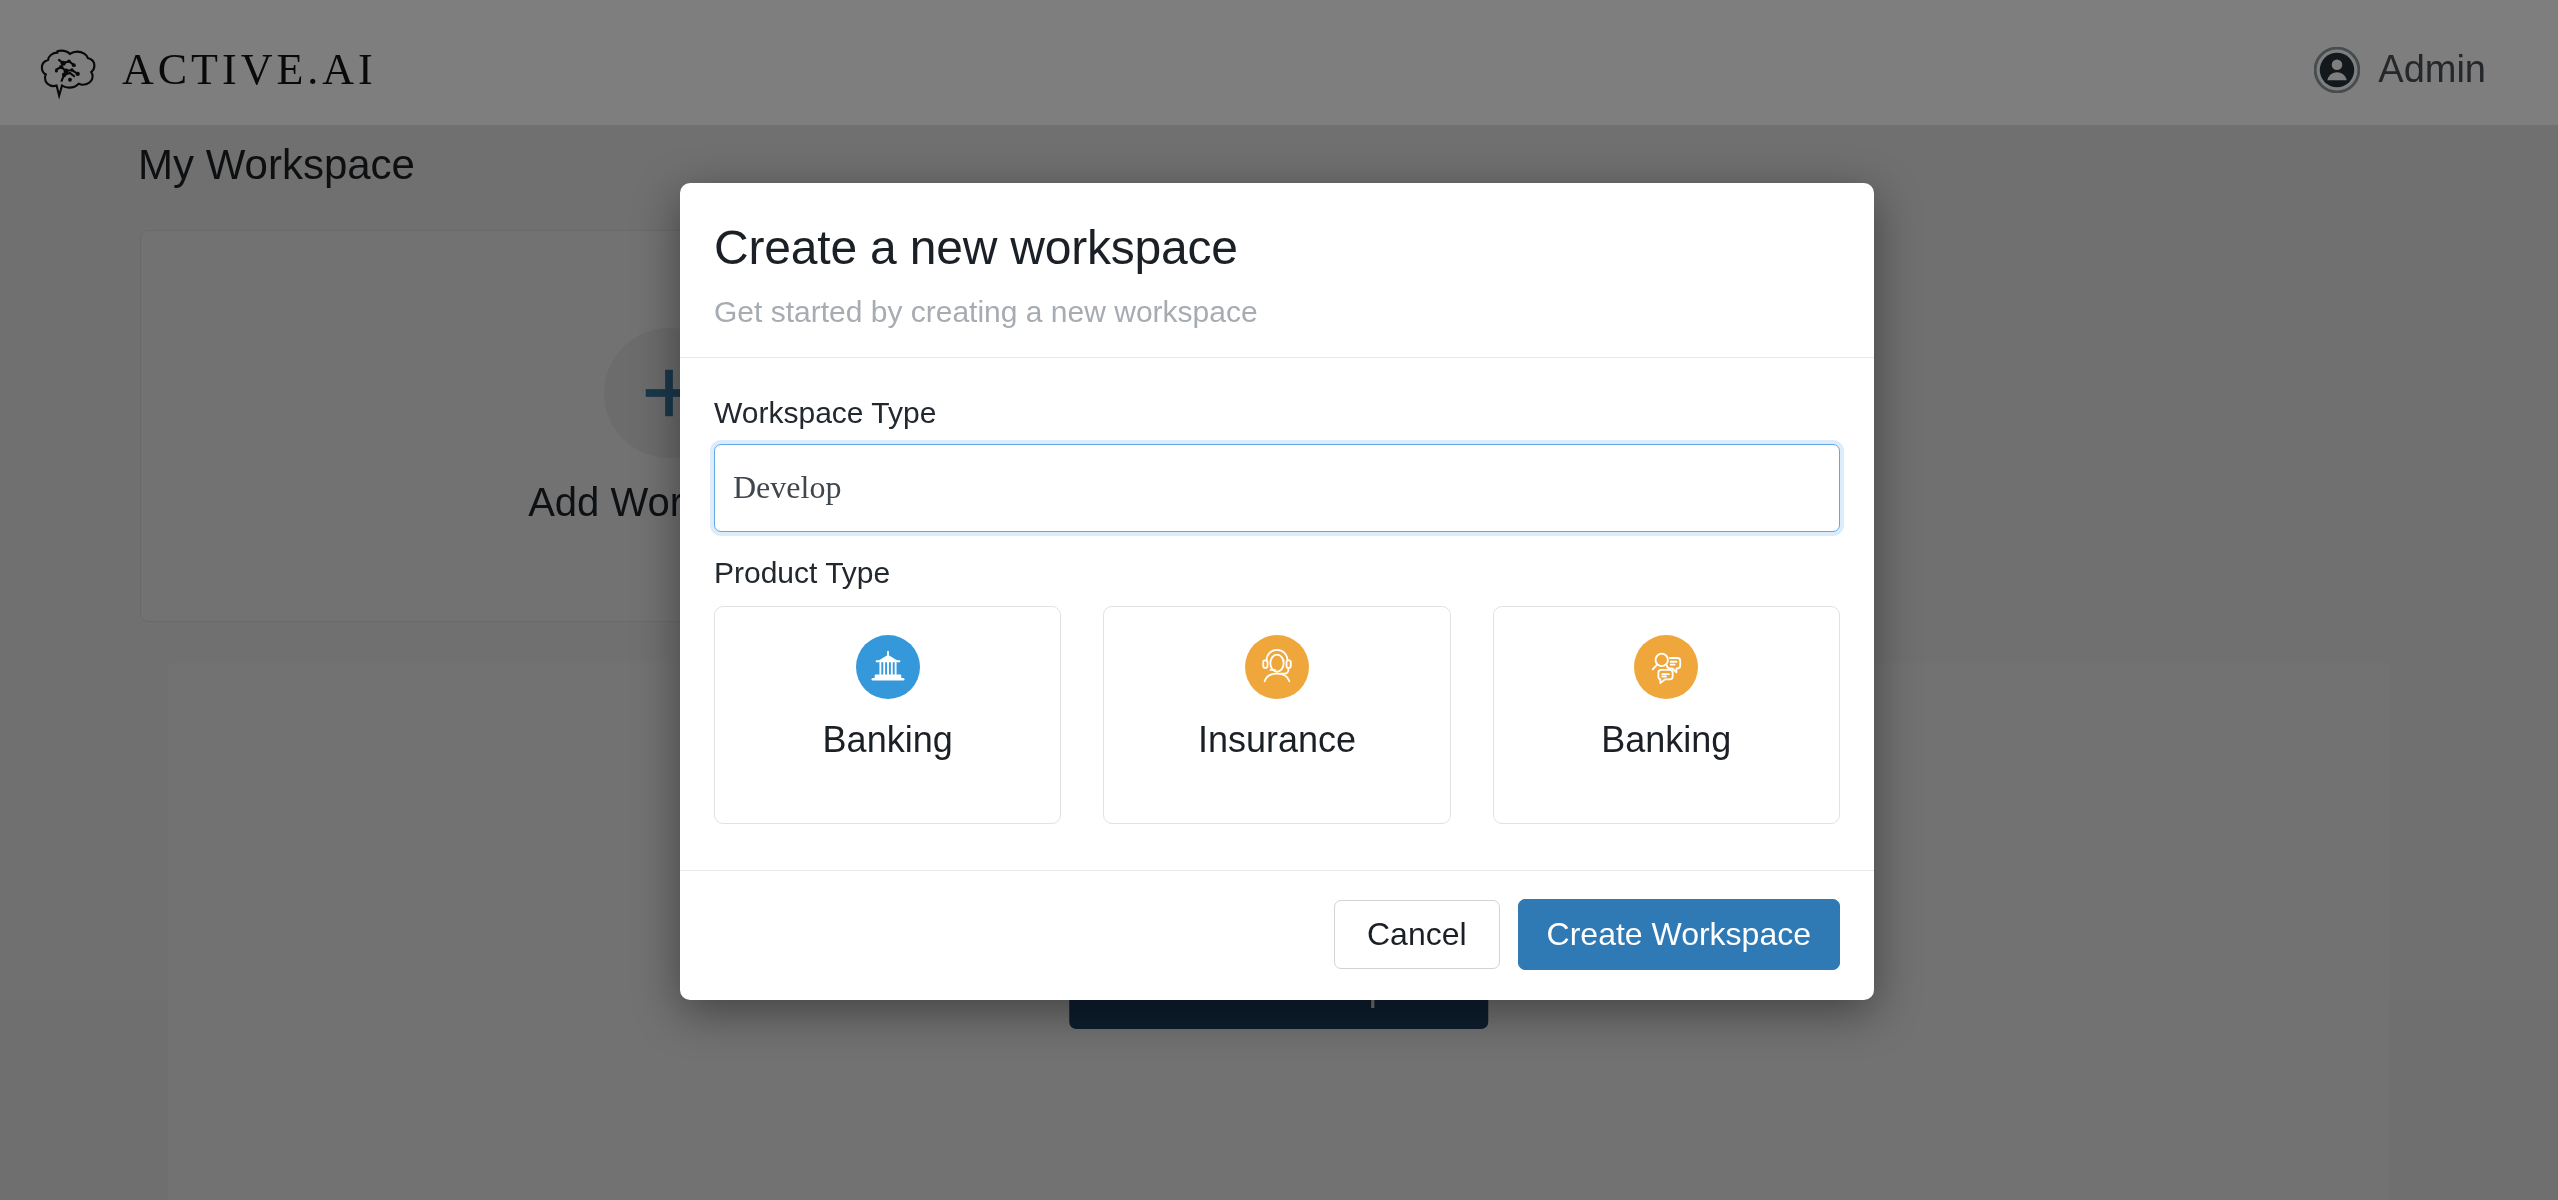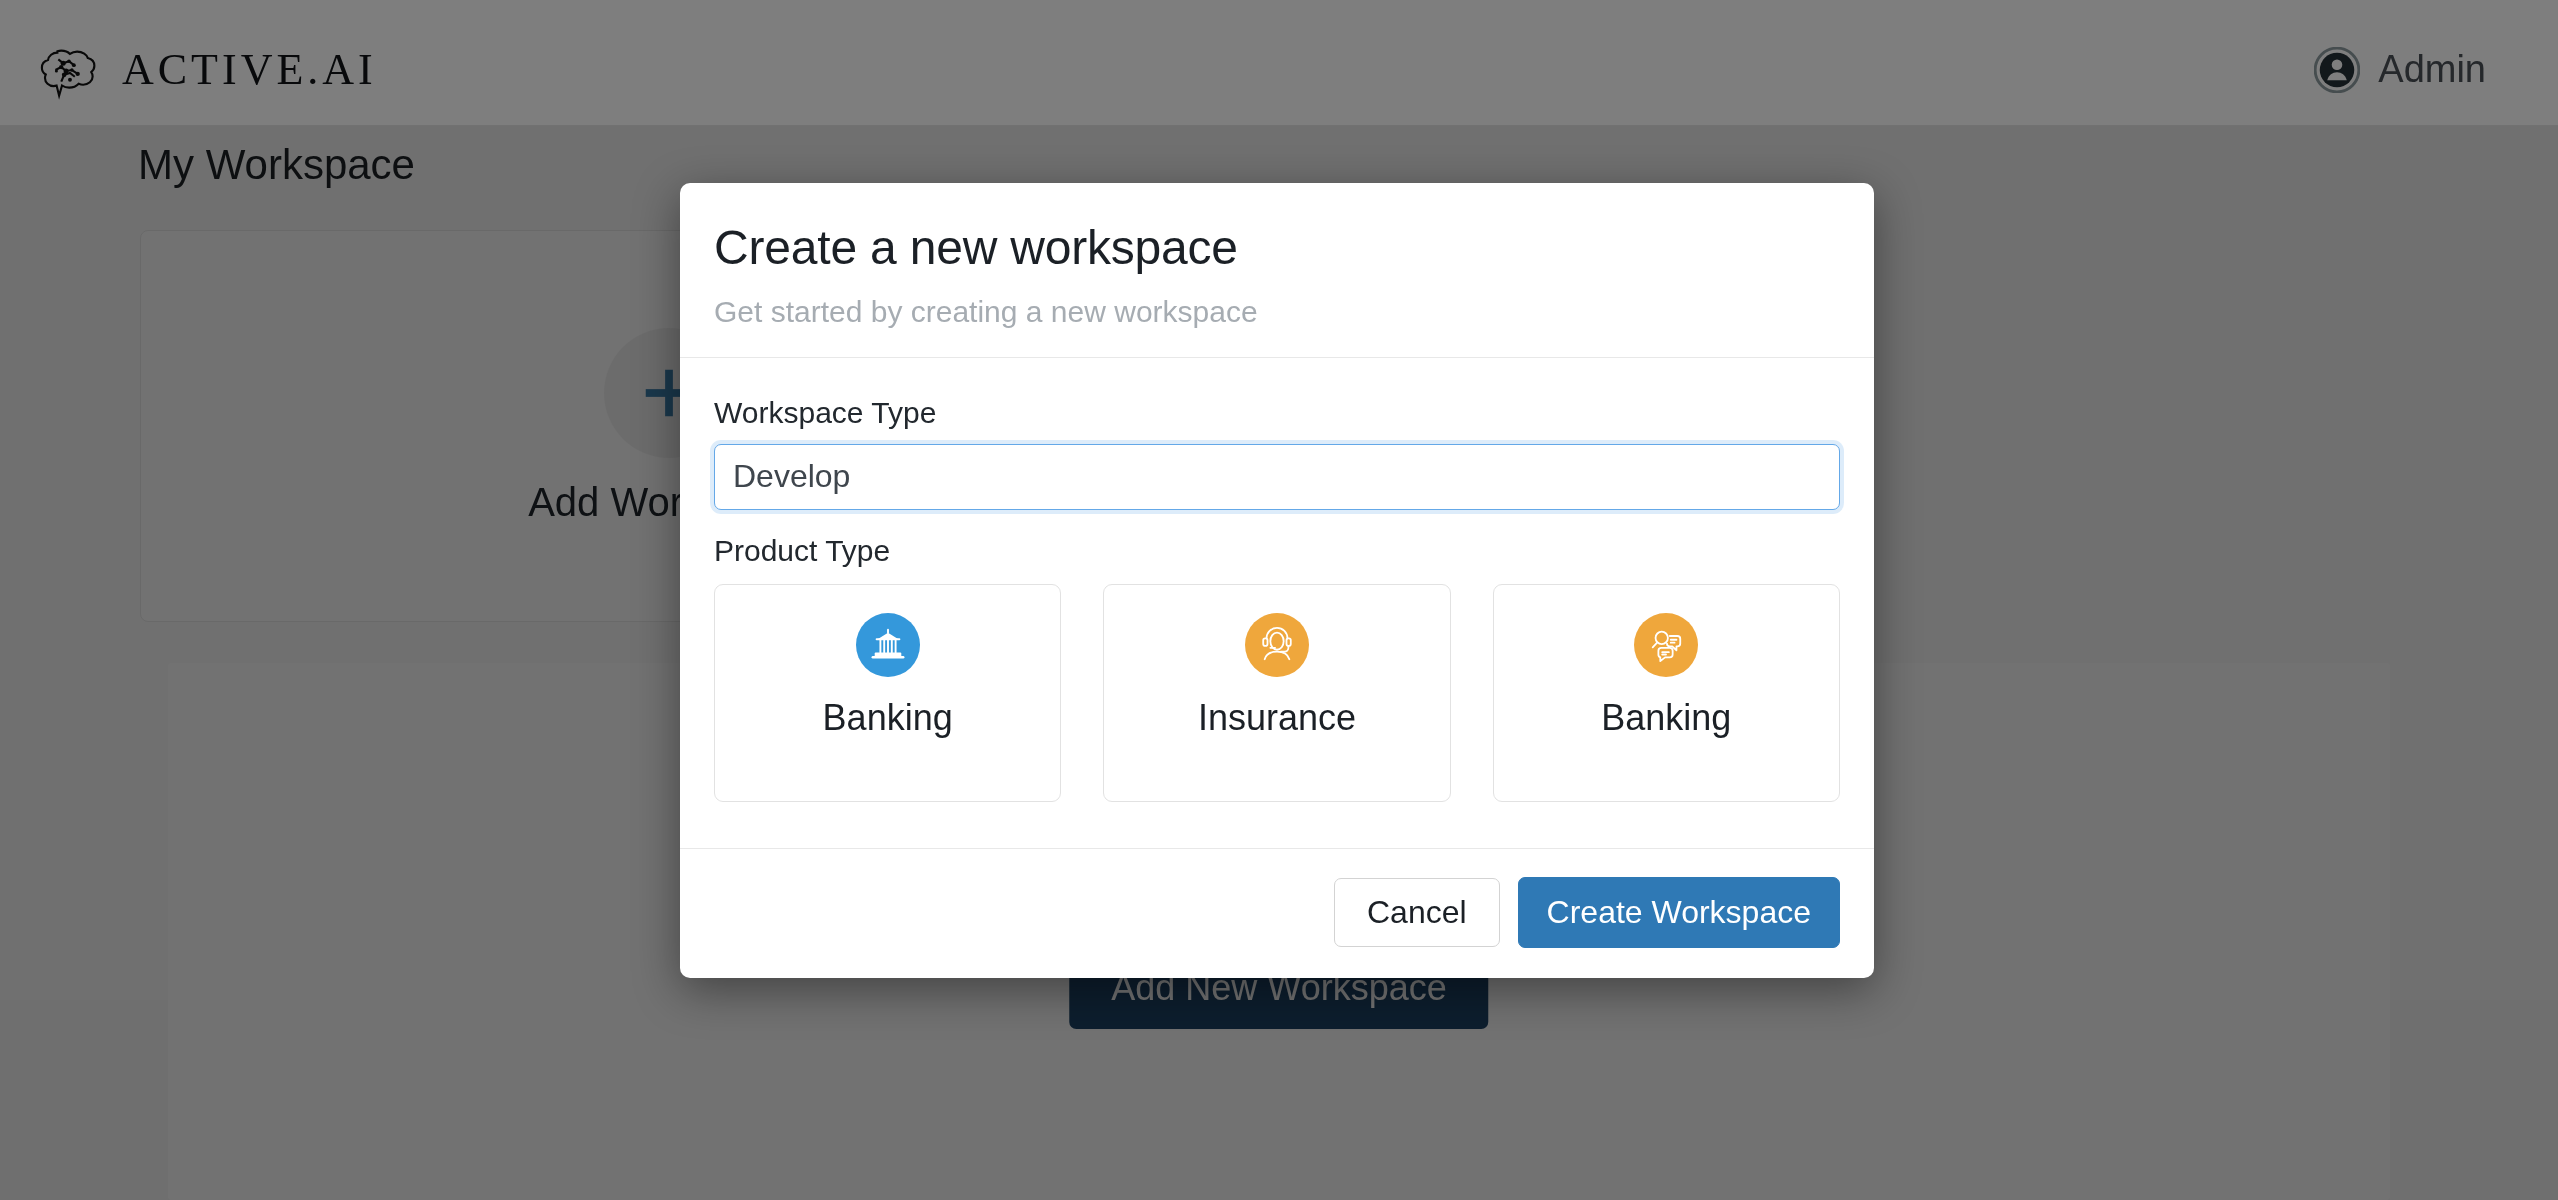--- a/index.html
+++ b/index.html
@@ -189,26 +189,26 @@
   .field-label {
     font-size: 30px;
     color: #22282e;
     font-weight: 400;
     margin-bottom: 14px;
     display: block;
   }
 
   .name-input {
     width: 100%;
-    height: 66px;
+    height: 88px;
     border: 1px solid #64a8e8;
     border-radius: 7px;
     padding: 0 18px;
     font-size: 32px;
-    font-family: Liberation Sans, sans-serif;
+    font-family: Liberation Serif, serif;
     color: #3f464d;
     background: #ffffff;
     outline: none;
     box-shadow: 0 0 0 4px rgba(100,168,232,0.22);
     caret-color: #22282e;
   }
 
   .section-label {
     font-size: 30px;
     color: #22282e;

